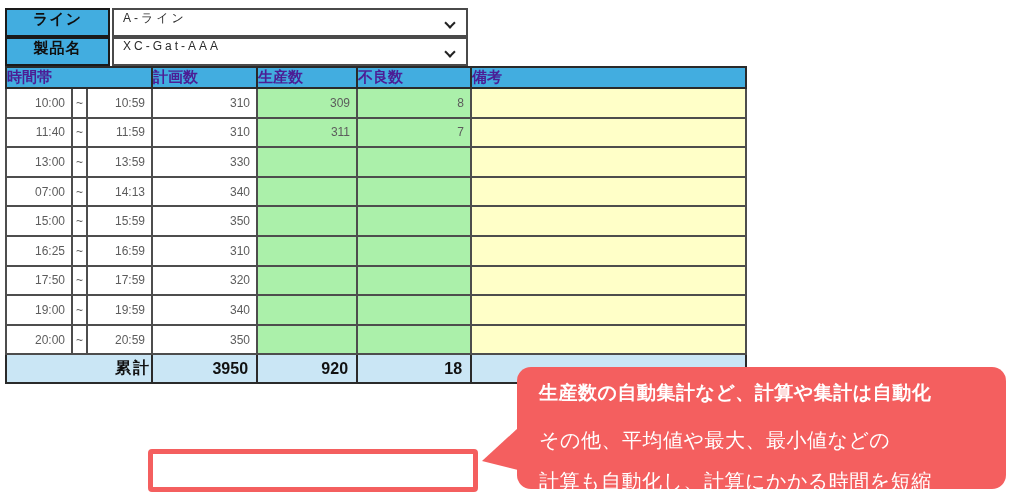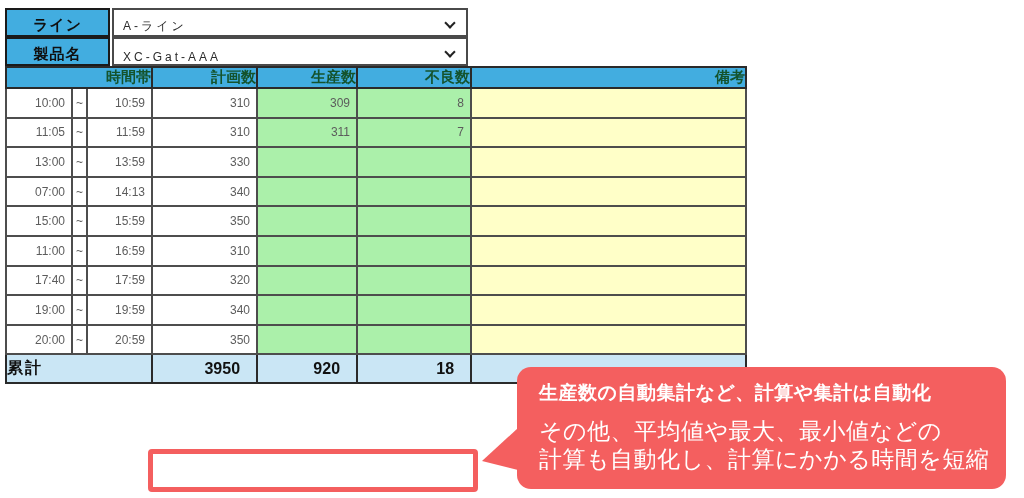--- a/index.html
+++ b/index.html
@@ -18,29 +18,29 @@
     font-family: "Liberation Sans", "DejaVu Sans", sans-serif;
     overflow: hidden;
   }
   .stage { position: relative; width: 1024px; height: 498px; }
 
   
   .label-box {
     position: absolute; left: 5px; width: 105px; height: 29px;
     background: var(--header-blue);
     border: 2px solid var(--border-dark);
-    display: flex; align-items: flex-end; justify-content: center;
+    display: flex; align-items: flex-start; justify-content: center;
     font-size: 15px; font-weight: bold; color: #101010;
     letter-spacing: 1px;
   }
   .select-box {
     position: absolute; left: 112px; width: 356px; height: 29px;
     background: #ffffff;
     border: 2px solid #4a4a4a;
-    display: flex; align-items: flex-end;
+    display: flex; align-items: flex-start;
     padding: 0 26px 0 9px;
     font-size: 12px; color: #2b2b2b; letter-spacing: 3px;
     cursor: default;
   }
   .chevron {
     position: absolute; right: 12px; top: 9px;
     width: 8px; height: 8px;
     border-right: 2px solid #222; border-bottom: 2px solid #222;
     transform: rotate(45deg);
   }
@@ -51,37 +51,37 @@
     border-collapse: collapse; table-layout: fixed;
     width: 740px;
   }
   table.prod td, table.prod th {
     border: 2px solid var(--border-cell);
     font-size: 12px; color: #5c5c5c;
     overflow: hidden; white-space: nowrap;
   }
   table.prod thead th {
     background: var(--header-blue);
-    color: #14532d; font-size: 15px; font-weight: bold;
-    height: 18px; text-align: right;
+    color: #4c1d95; font-size: 15px; font-weight: bold;
+    height: 18px; text-align: left;
     border-color: #2a2a2a;
   }
   table.prod tbody tr { height: 29.6px; }
   td.num, td.time { text-align: right; padding-right: 6px; }
   td.tilde { text-align: center; color: #8a8a8a; padding: 0; }
   td.green { background: var(--cell-green); color: #4f604f; }
   td.yellow { background: var(--cell-yellow); }
   table.prod tfoot tr { height: 29px; }
   table.prod tfoot td {
     background: var(--total-blue);
     color: #111; font-weight: bold; font-size: 16px;
     border-color: #2a2a2a;
   }
-  td.total-label { text-align: left; font-size: 15px; letter-spacing: 2px; }
-  tfoot td.num { padding-right: 16px; }
+  td.total-label { text-align: right; font-size: 15px; letter-spacing: 2px; }
+  tfoot td.num { padding-right: 8px; }
 
   
   .total-highlight {
     position: absolute; left: 148px; top: 449px;
     width: 330px; height: 43px;
     border: 5px solid var(--accent-red);
     border-radius: 4px;
     z-index: 5; pointer-events: none;
   }
 
@@ -97,24 +97,24 @@
   }
   .callout .tail {
     position: absolute; left: -35px; top: 61px;
     width: 0; height: 0;
     border-right: 36px solid var(--accent-red);
     border-top: 33px solid transparent;
     border-bottom: 9px solid transparent;
   }
   .callout .title {
     font-size: 19px; font-weight: bold; letter-spacing: 0.5px;
-    margin-bottom: 11px;
+    margin-bottom: 20px;
   }
   .callout .body-line {
-    font-size: 23px; line-height: 28px; letter-spacing: 0.5px;
+    font-size: 20px; line-height: 28px; letter-spacing: 0.5px; margin-top: 13px;
   }
 </style>
 </head>
 <body>
 
 <div class="stage">
 
   <div class="label-box" style="top:8px">
     <span>ライン</span>
   </div>
@@ -154,21 +154,21 @@
         <tr>
           <td class="time">10:00</td>
           <td class="tilde">~</td>
           <td class="time">10:59</td>
           <td class="num">310</td>
           <td class="num green">309</td>
           <td class="num green">8</td>
           <td class="yellow"></td>
         </tr>
         <tr>
-          <td class="time">11:05</td>
+          <td class="time">11:40</td>
           <td class="tilde">~</td>
           <td class="time">11:59</td>
           <td class="num">310</td>
           <td class="num green">311</td>
           <td class="num green">7</td>
           <td class="yellow"></td>
         </tr>
         <tr>
           <td class="time">13:00</td>
           <td class="tilde">~</td>
@@ -190,30 +190,30 @@
         <tr>
           <td class="time">15:00</td>
           <td class="tilde">~</td>
           <td class="time">15:59</td>
           <td class="num">350</td>
           <td class="num green"></td>
           <td class="num green"></td>
           <td class="yellow"></td>
         </tr>
         <tr>
-          <td class="time">11:00</td>
+          <td class="time">16:25</td>
           <td class="tilde">~</td>
           <td class="time">16:59</td>
           <td class="num">310</td>
           <td class="num green"></td>
           <td class="num green"></td>
           <td class="yellow"></td>
         </tr>
         <tr>
-          <td class="time">17:40</td>
+          <td class="time">17:50</td>
           <td class="tilde">~</td>
           <td class="time">17:59</td>
           <td class="num">320</td>
           <td class="num green"></td>
           <td class="num green"></td>
           <td class="yellow"></td>
         </tr>
         <tr>
           <td class="time">19:00</td>
           <td class="tilde">~</td>

